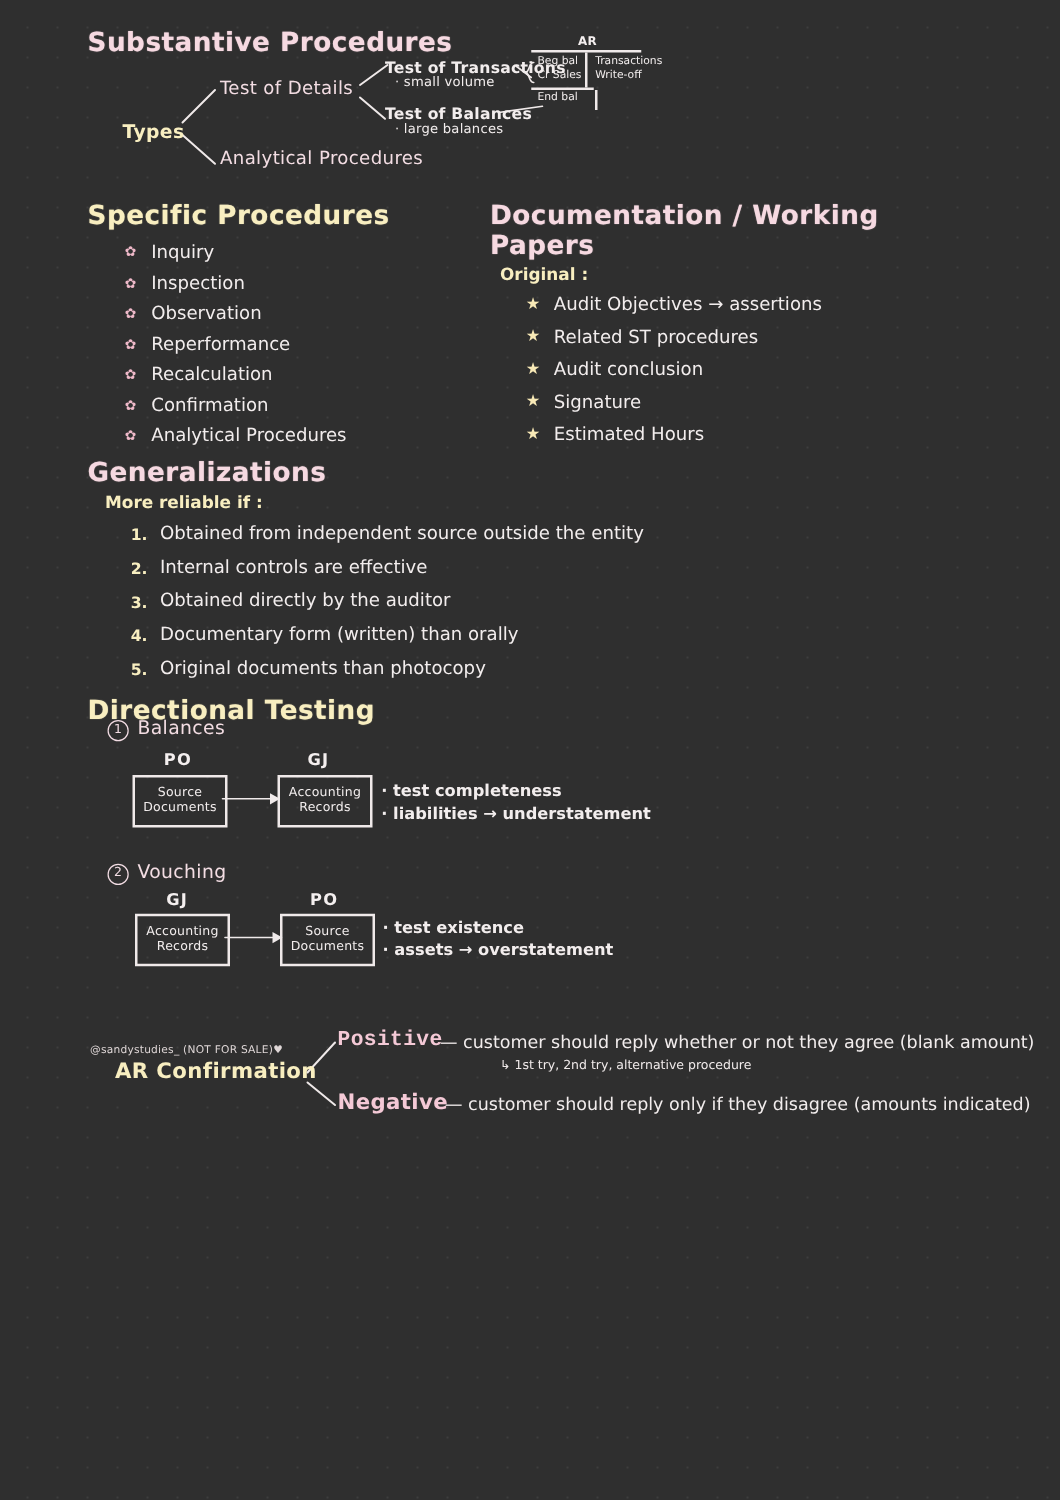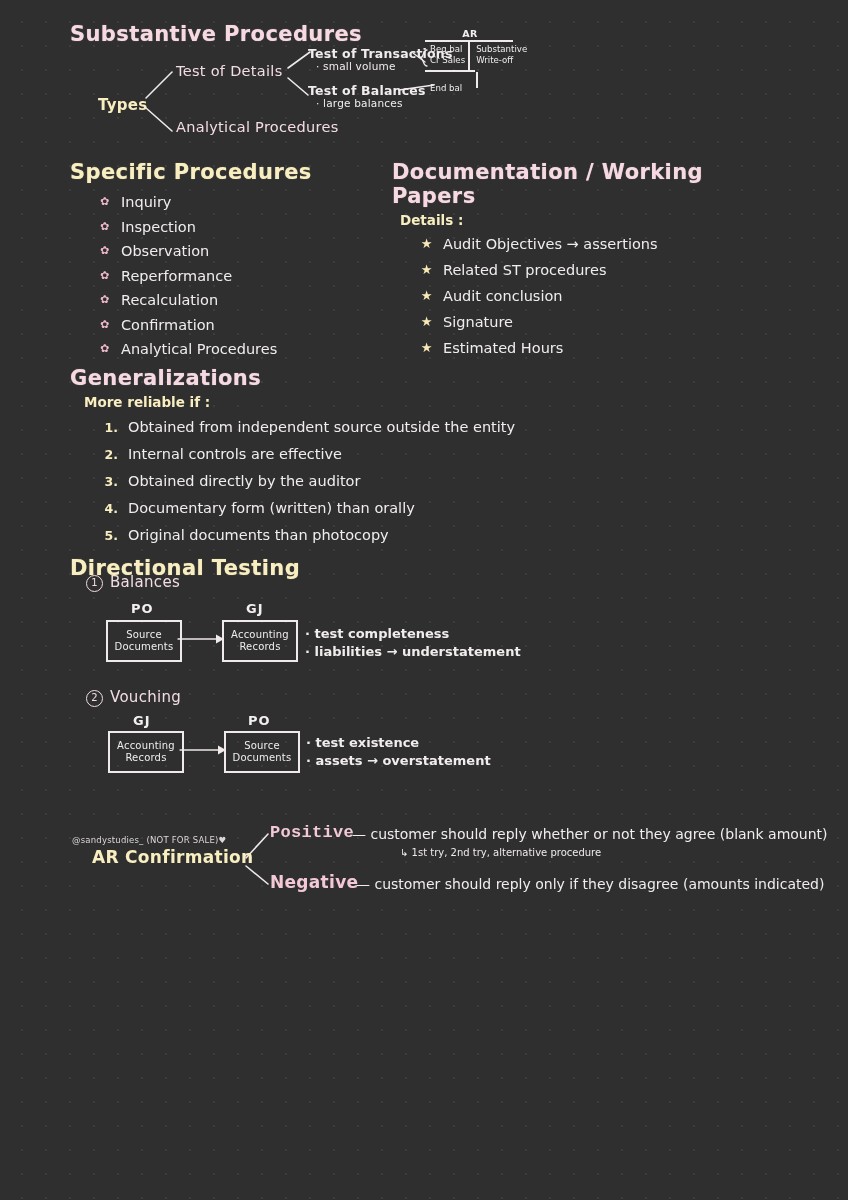--- a/index.html
+++ b/index.html
@@ -56,21 +56,21 @@
     text-align:center;font-size:9.5px;font-weight:700;color:#f4efef;letter-spacing:.3px;
     padding-bottom:1px;
   }
   .tacct .trule{height:2px;background:#f0eaea;width:88px;}
   .tacct .tbody{display:flex;height:28px;}
   .tacct .tcol{flex:1;padding:2px 3px 0 5px;}
   .tacct .tcol.right{border-left:2px solid #f0eaea;padding-left:6px;}
   .tacct .tcell{font-size:8.6px;line-height:10.5px;color:#f2eded;white-space:nowrap;}
   .tacct .trule2{height:2px;background:#f0eaea;width:50px;}
   .tacct .endrow{display:flex;height:16px;}
-  .tacct .endleft{width:46px;padding:11px 0 0 5px;}
+  .tacct .endleft{width:46px;padding:1px 0 0 5px;}
   .tacct .endright{flex:1;border-left:2px solid #f0eaea;}
 
   
   .fbox{
     position:absolute;border:2px solid #f0eaea;background:transparent;
     display:flex;align-items:center;justify-content:center;text-align:center;
     font-size:10px;line-height:12px;color:#f2eded;letter-spacing:.2px;
   }
   .boxlbl{position:absolute;font-size:13px;font-weight:700;color:#f4efef;letter-spacing:1px;}
   .flownote{position:absolute;font-size:13px;line-height:18px;color:#f2eded;}
@@ -132,21 +132,21 @@
 
   <div class="tacct">
     <div class="ttitle">AR</div>
     <div class="trule"></div>
     <div class="tbody">
       <div class="tcol">
         <div class="tcell">Beg bal</div>
         <div class="tcell">Cr Sales</div>
       </div>
       <div class="tcol right">
-        <div class="tcell">Substantive</div>
+        <div class="tcell">Transactions</div>
         <div class="tcell">Write-off</div>
       </div>
     </div>
     <div class="trule2"></div>
     <div class="endrow">
       <div class="endleft">
           <div class="tcell">End bal</div>
         </div>
       <div class="endright"></div>
     </div>
@@ -181,21 +181,21 @@
         </div>
       <div class="bullet-row">
           <span class="bullet-glyph">✿</span>
           <span class="bullet-text">Analytical Procedures</span>
         </div>
     </div>
   </div>
 
   <div class="abs" style="left:392px;top:160px;width:400px;">
     <div class="h1" style="margin-bottom:4px;">Documentation / Working Papers</div>
-    <div class="sub" style="padding-left:8px;margin-bottom:7px;">Details :</div>
+    <div class="sub" style="padding-left:8px;margin-bottom:7px;">Original :</div>
     <div style="padding-left:28px;">
       <div class="bullet-row" style="margin-bottom:8px;">
           <span class="star-glyph">★</span>
           <span class="bullet-text">Audit Objectives → assertions</span>
         </div>
       <div class="bullet-row" style="margin-bottom:8px;">
           <span class="star-glyph">★</span>
           <span class="bullet-text">Related ST procedures</span>
         </div>
       <div class="bullet-row" style="margin-bottom:8px;">

